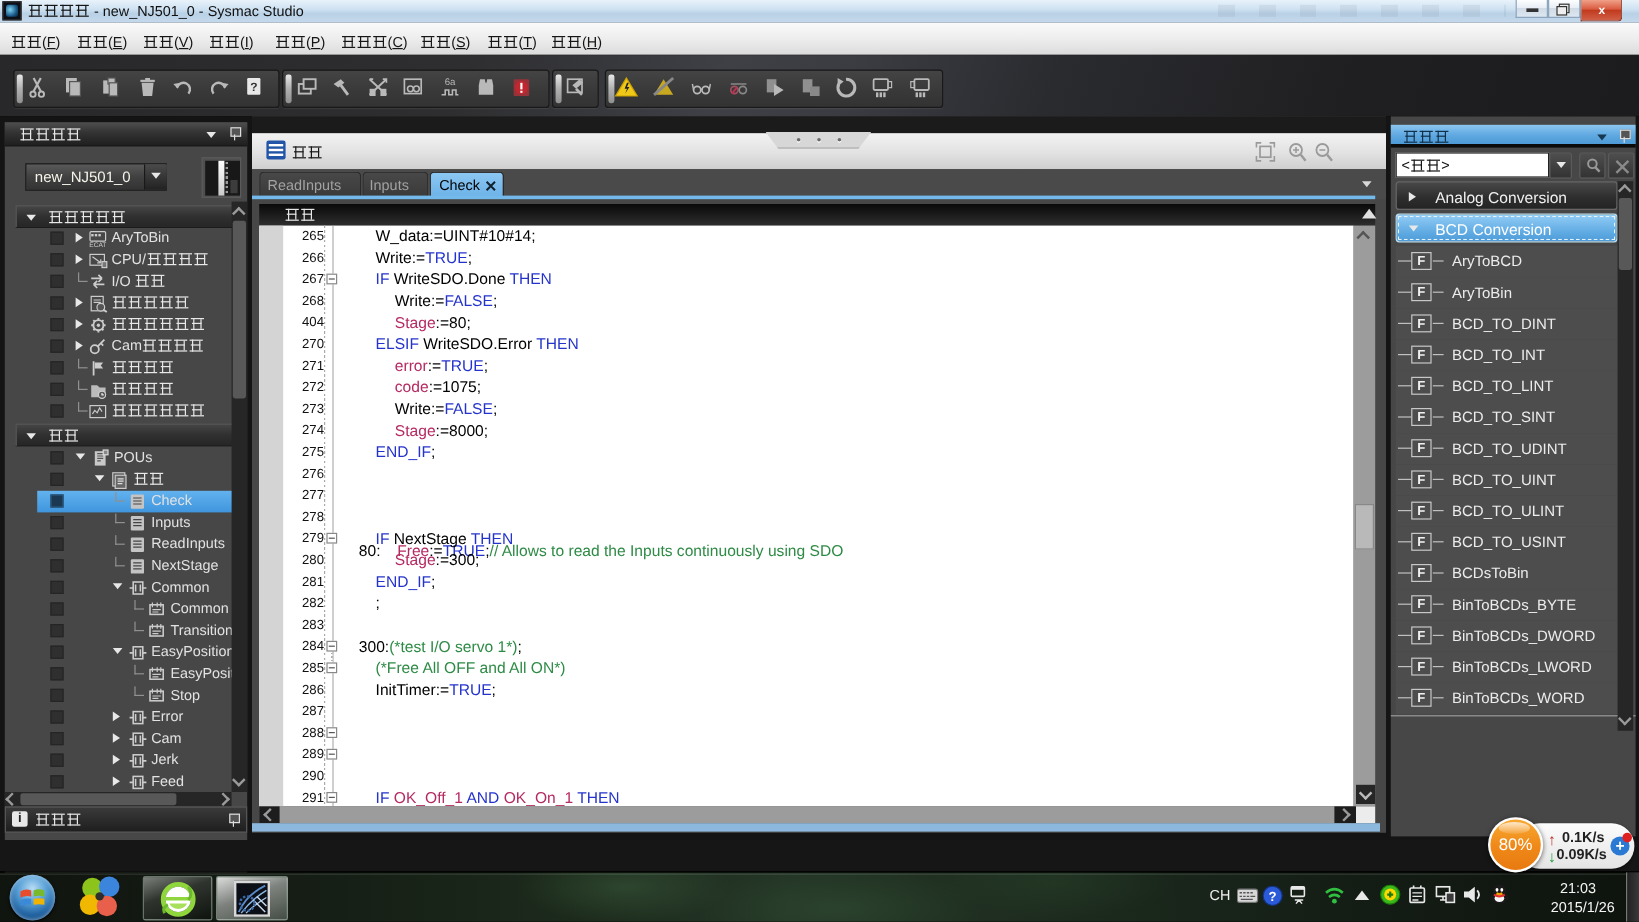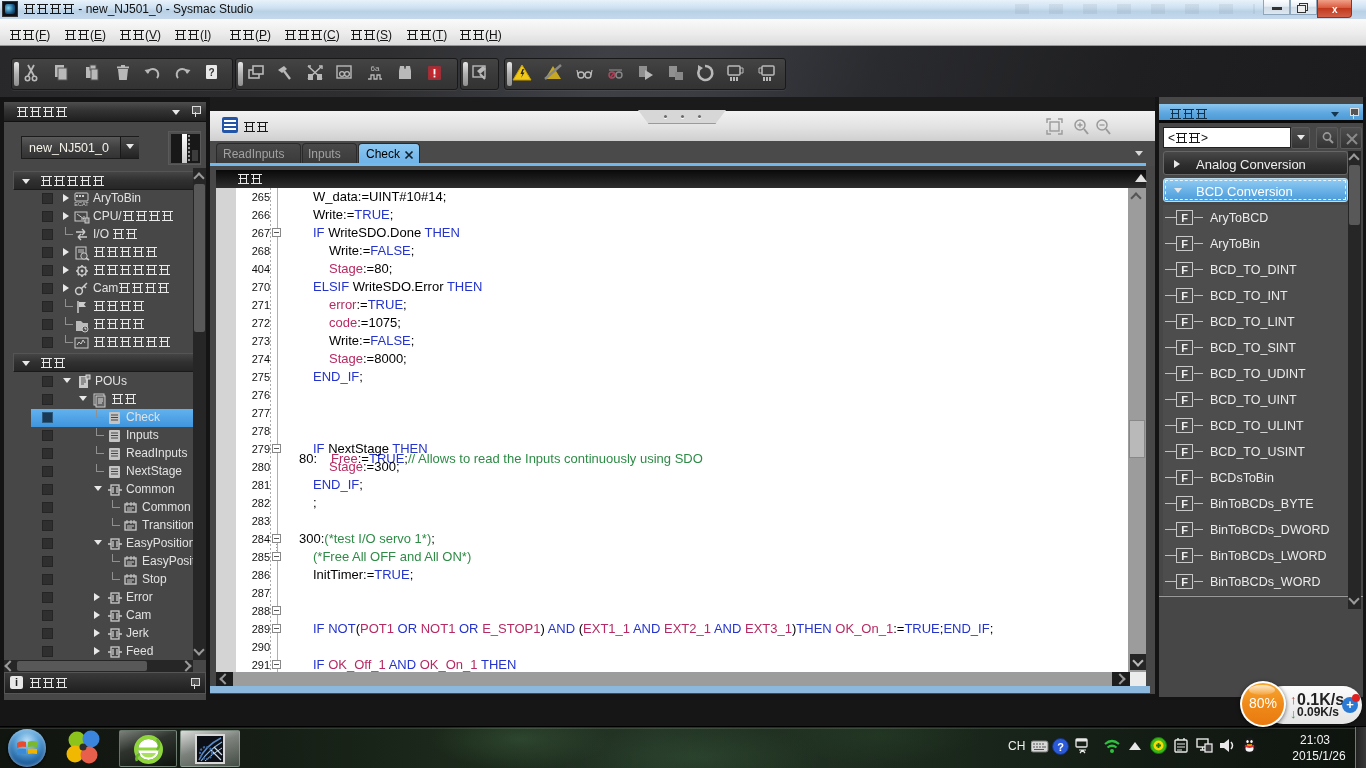--- a/index.html
+++ b/index.html
@@ -637,21 +637,20 @@
 <div class="fold" style="top:346px;"></div>
 <div class="ln" style="top:360px;">285</div>
 <div class="cl" style="top:360px;left:97px;"><g>(*Free All OFF and All ON*)</g></div>
 <div class="fold" style="top:364px;"></div>
 <div class="ln" style="top:378px;">286</div>
 <div class="cl" style="top:378px;left:97px;">InitTimer:=<b>TRUE</b>;</div>
 <div class="ln" style="top:396px;">287</div>
 <div class="ln" style="top:414px;">288</div>
 <div class="fold" style="top:418px;"></div>
 <div class="ln" style="top:432px;">289</div>
-<div class="cl" style="top:432px;left:97px;"><b>IF</b> <b>NOT</b>(<v>POT1</v> <b>OR</b> <v>NOT1</v> <b>OR</b> <v>E_STOP1</v>) <b>AND</b> (<v>EXT1_1</v> <b>AND</b> <v>EXT2_1</v> <b>AND</b> <v>EXT3_1</v>)<b>THEN</b> <v>OK_On_1</v>:=<b>TRUE</b>;<b>END_IF</b>;</div>
 <div class="fold" style="top:436px;"></div>
 <div class="ln" style="top:450px;">290</div>
 <div class="ln" style="top:468px;">291</div>
 <div class="cl" style="top:468px;left:97px;"><b>IF</b> <v>OK_Off_1</v> <b>AND</b> <v>OK_On_1</v> <b>THEN</b></div>
 <div class="fold" style="top:472px;"></div>
 <div class="ab" style="left:61px;top:0;width:1px;height:484px;background:#b0b0b0;"></div>
 <div class="ab" style="left:54px;top:0;width:1px;height:484px;background:repeating-linear-gradient(#aaa 0 2px,#fff 2px 4px);"></div>
 <div class="ab" style="left:60px;top:356px;width:1px;height:8px;background:repeating-linear-gradient(#999 0 1px,#fff 1px 3px);"></div>
 </div>
 <div class="lsb" style="left:918px;top:91px;width:18px;height:484px;"></div>
@@ -883,21 +882,21 @@
     <path d="M6 8.5 Q8.5 10 11 8.5" stroke="#f0a000" stroke-width="2" fill="none"></path>
     <path d="M3 10 Q1 12 2.5 14 M14 10 Q16 12 14.5 14" stroke="#1a1a1a" stroke-width="2" fill="none"></path>
     <path d="M4 9.5 Q8.5 12.5 13 9.5" stroke="#e03030" stroke-width="1.8" fill="none"></path>
   </svg>
 <div class="ab" style="left:1285px;top:733px;width:60px;color:#f5f5f5;font-size:12px;text-align:center;">21:03</div>
 <div class="ab" style="left:1283px;top:749px;width:72px;color:#f5f5f5;font-size:12px;text-align:center;">2015/1/26</div>
 <div class="ab" style="left:1355px;top:727px;width:11px;height:41px;background:linear-gradient(90deg,#222,#3a3a3a);border-left:1px solid #777;"></div>
 <div id="w80" class="ab">
 <div class="ab" style="left:24px;top:6px;width:98px;height:38px;border-radius:19px;background:linear-gradient(#fcfcfc,#e4e4e4);box-shadow:0 1px 3px rgba(0,0,0,.5);"></div>
 <div class="ab" style="left:50px;top:12px;color:#c03028;font-size:13px;font-weight:bold;">↑</div>
-<div class="ab" style="left:57px;top:11px;width:40px;text-align:right;color:#222;font-size:16px;font-weight:bold;">0.1K/s</div>
+<div class="ab" style="left:57px;top:11px;width:40px;text-align:right;color:#222;font-size:12px;font-weight:bold;">0.1K/s</div>
 <div class="ab" style="left:50px;top:26px;color:#28a040;font-size:13px;font-weight:bold;">↓</div>
 <div class="ab" style="left:57px;top:25px;width:40px;text-align:right;color:#222;font-size:12px;font-weight:bold;">0.09K/s</div>
 <div class="ab" style="left:102px;top:17px;width:16px;height:16px;border-radius:50%;background:#2a7ad4;color:#fff;font-size:13px;font-weight:bold;text-align:center;line-height:15px;">+</div>
 <div class="ab" style="left:112px;top:14px;width:8px;height:8px;border-radius:50%;background:#e02020;"></div>
 <div class="ab" style="left:0px;top:1px;width:46px;height:46px;border-radius:50%;background:#fff;box-shadow:0 1px 4px rgba(0,0,0,.6);">
       <div class="ab" style="left:2px;top:2px;width:42px;height:42px;border-radius:50%;background:linear-gradient(#f8a830,#ef8818 55%,#e87a10);">
         <div class="ab" style="left:7px;top:2px;width:26px;height:10px;border-radius:50%;background:linear-gradient(rgba(255,255,255,.75),rgba(255,255,255,.1));"></div>
         <div class="ab" style="left:0;top:12px;width:42px;text-align:center;color:#fff;font-size:14px;">80%</div>
       </div>
     </div>

